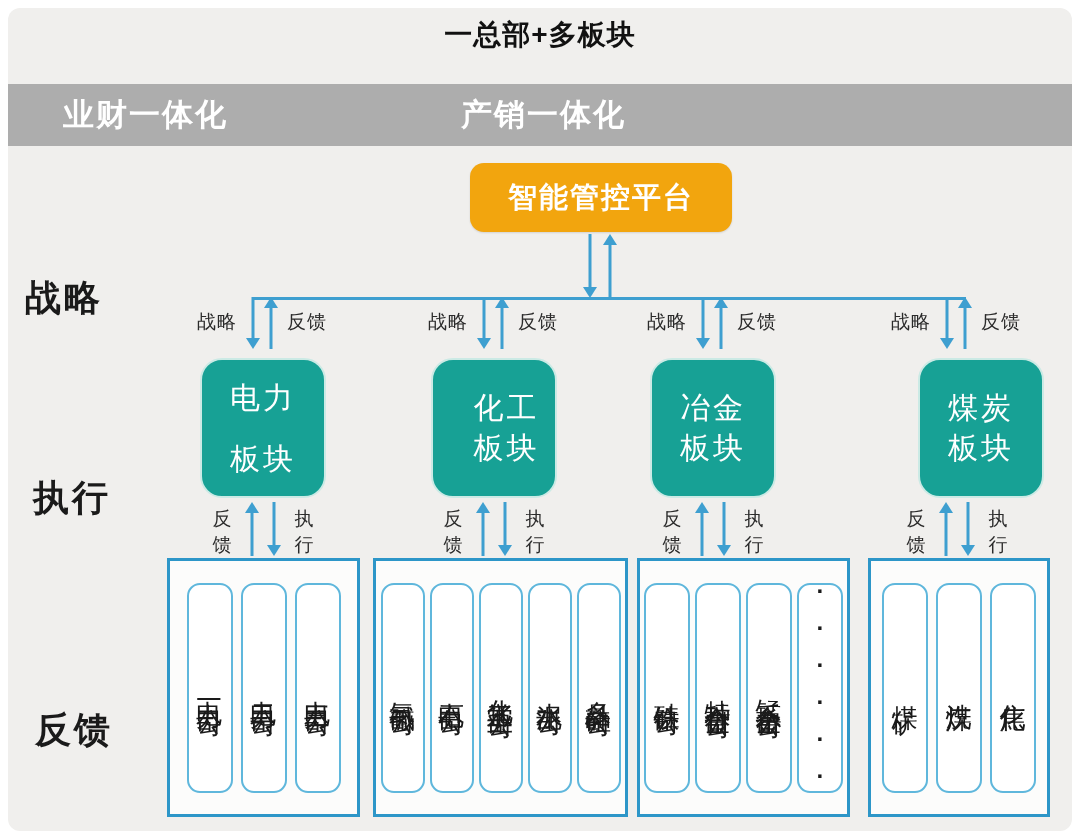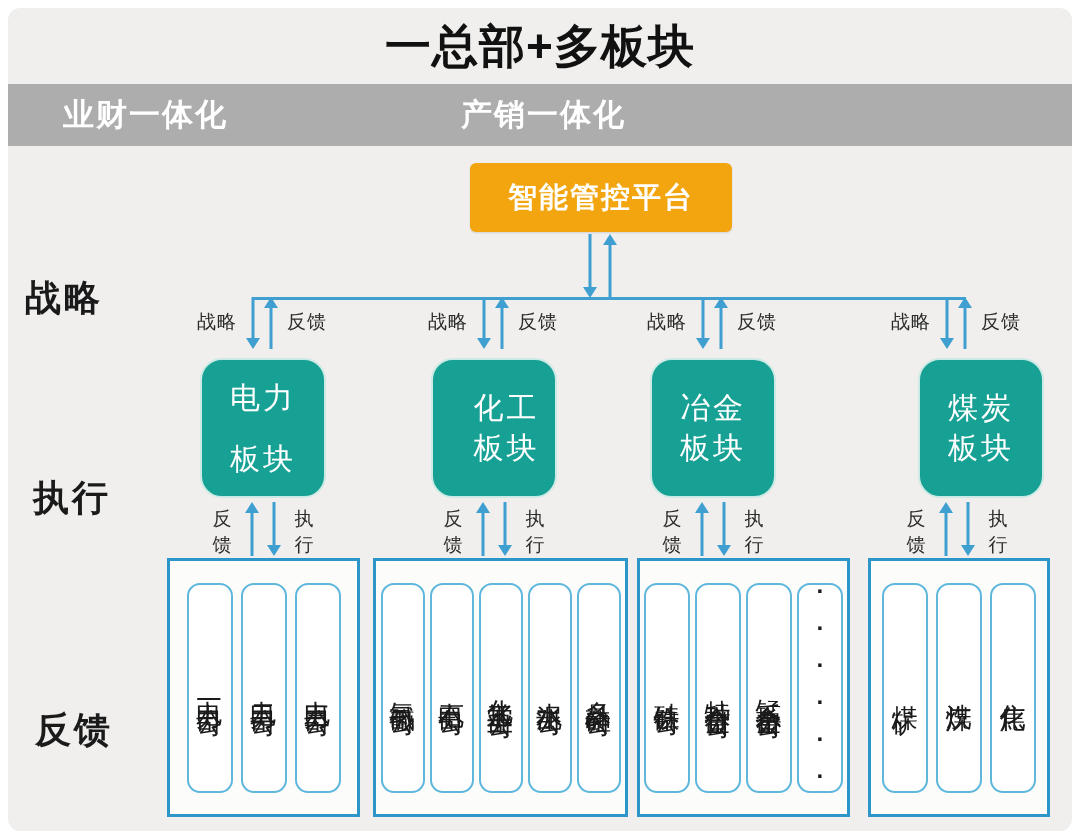--- a/index.html
+++ b/index.html
@@ -8,34 +8,34 @@
   .page {
     position:relative; width:1080px; height:839px; background:#ffffff;
     overflow:hidden;
   }
   .canvas {
     position:absolute; left:8px; top:8px; width:1064px; height:823px;
     background:#F0EFED; border-radius:12px;
   }
   .title {
     position:absolute; left:0; top:16px; width:1080px; text-align:center;
-    font-size:46px; font-weight:bold; color:#111; letter-spacing:1px;
+    font-size:28px; font-weight:bold; color:#111; letter-spacing:1px;
   }
   .banner {
     position:absolute; left:8px; top:84px; width:1064px; height:62px;
     background:#ADADAD;
   }
   .banner .bitem {
     position:absolute; top:50%; transform:translateY(-50%);
     color:#ffffff; font-size:31px; font-weight:bold; letter-spacing:2px;
     white-space:nowrap;
   }
   .platform {
     position:absolute; left:470px; top:163px; width:262px; height:69px;
-    background:#F2A50E; border-radius:6px; display:flex; align-items:center;
+    background:#F2A50E; border-radius:14px; display:flex; align-items:center;
     justify-content:center; color:#fff; font-size:29px; font-weight:bold;
     letter-spacing:2px; box-shadow:0 1px 2px rgba(0,0,0,0.12);
   }
   .rowlabel {
     position:absolute; font-size:36px; font-weight:bold; color:#1a1a1a;
     letter-spacing:3px; white-space:nowrap;
   }
   
   .arr { position:absolute; width:14px; }
   .arr::before {

